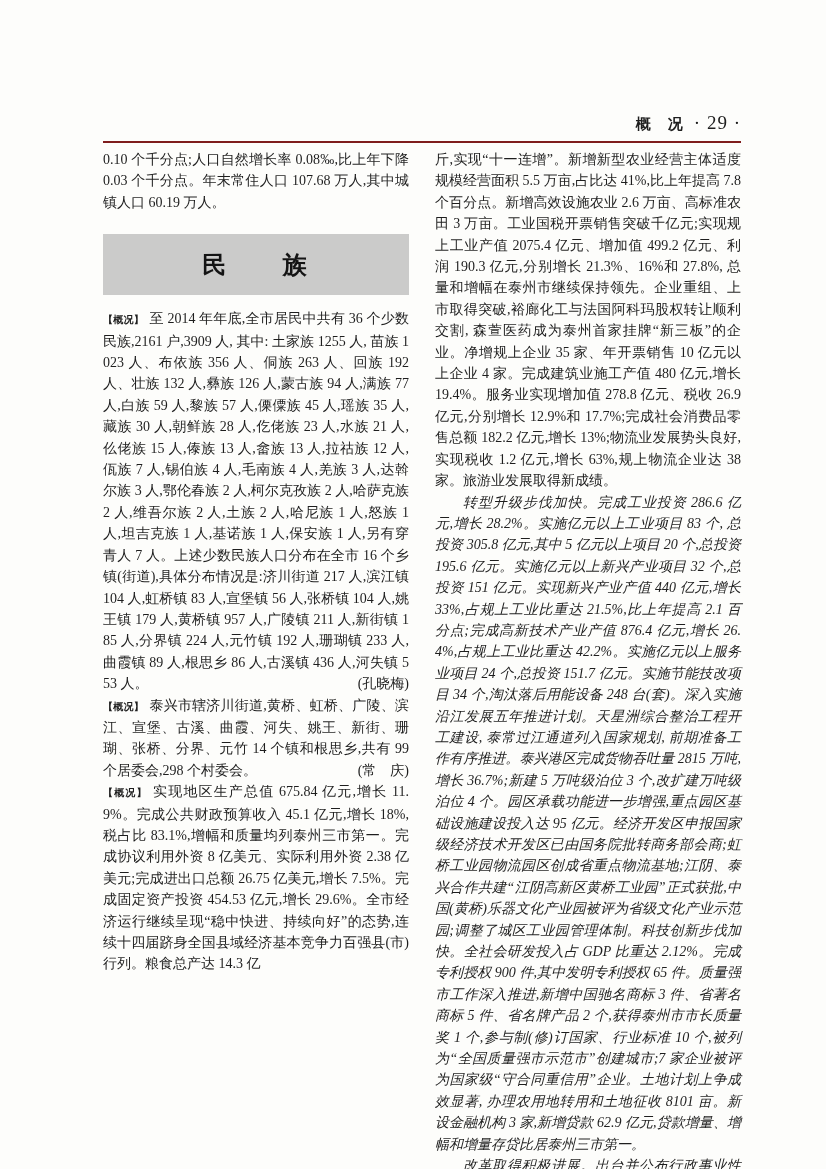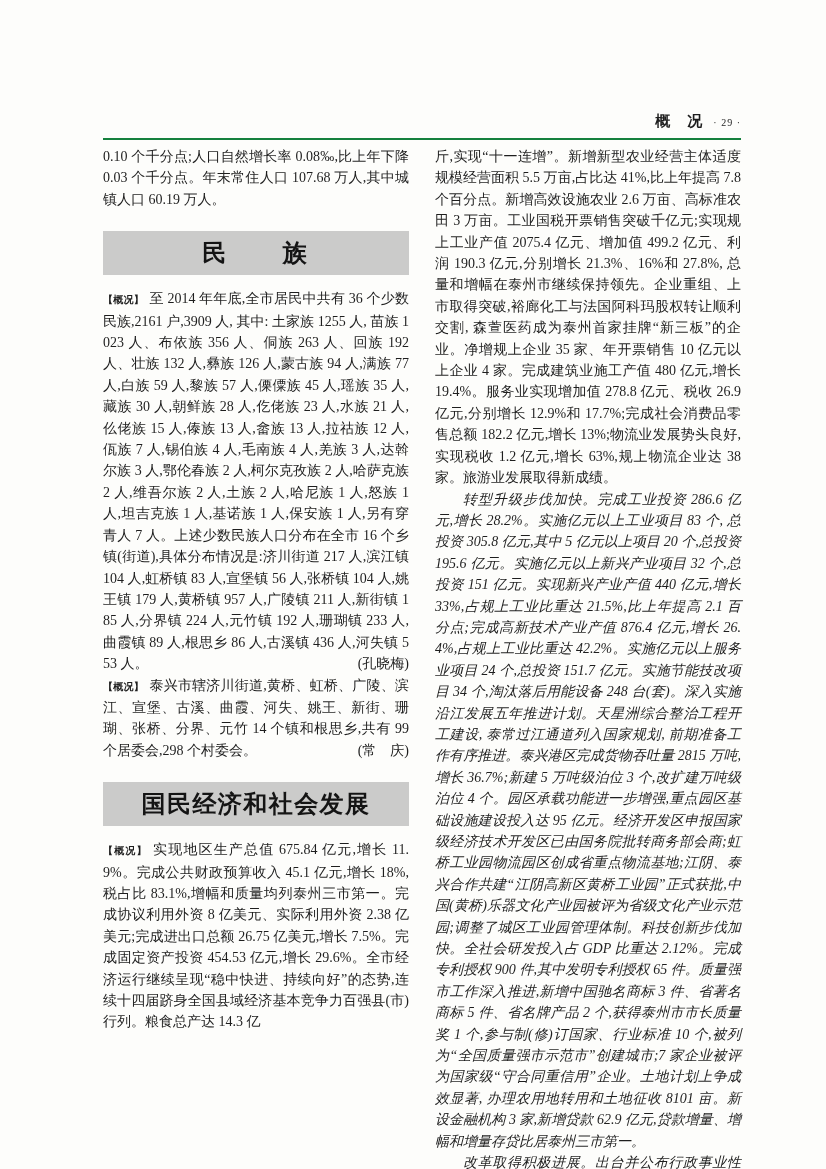--- a/index.html
+++ b/index.html
@@ -20,26 +20,26 @@
     padding: 112px 85px 0 103px;
   }
   .page-header {
     display: flex;
     justify-content: flex-end;
     align-items: baseline;
     font-size: 15px;
     font-weight: 700;
     letter-spacing: 1px;
     padding-bottom: 7px;
-    border-bottom: 2px solid #15803d;
+    border-bottom: 2px solid #7f1d1d;
   }
   .page-header .page-number {
     margin-left: 10px;
     font-weight: 400;
-    font-size: 10px;
+    font-size: 19px;
   }
   .columns {
     display: flex;
     gap: 26px;
     margin-top: 6px;
   }
   .col {
     width: 306px;
     flex: 0 0 306px;
   }
@@ -60,21 +60,21 @@
     margin-right: 0.55em;
   }
   .attribution {
     position: absolute;
     right: 0;
     bottom: 0;
     line-height: 21.4px;
     margin-top: 34px;
   }
   .section-box {
-    height: 44px;
+    height: 61px;
     background: #cbcbca;
     display: flex;
     align-items: center;
     justify-content: center;
     margin: 21px 0 13px 0;
     font-family: "Liberation Sans", "DejaVu Sans", sans-serif;
     font-size: 24px;
     font-weight: 600;
     color: #141414;
   }
@@ -103,23 +103,20 @@
       <p class="body with-attr">
         <span class="entry-label">【概况】</span><span>至 2014 年年底,全市居民中共有 36 个少数民族,2161 户,3909 人, 其中: 土家族 1255 人, 苗族 1023 人、布依族 356 人、侗族 263 人、回族 192 人、壮族 132 人,彝族 126 人,蒙古族 94 人,满族 77 人,白族 59 人,黎族 57 人,傈僳族 45 人,瑶族 35 人,藏族 30 人,朝鲜族 28 人,仡佬族 23 人,水族 21 人,仫佬族 15 人,傣族 13 人,畲族 13 人,拉祜族 12 人,佤族 7 人,锡伯族 4 人,毛南族 4 人,羌族 3 人,达斡尔族 3 人,鄂伦春族 2 人,柯尔克孜族 2 人,哈萨克族 2 人,维吾尔族 2 人,土族 2 人,哈尼族 1 人,怒族 1 人,坦吉克族 1 人,基诺族 1 人,保安族 1 人,另有穿青人 7 人。上述少数民族人口分布在全市 16 个乡镇(街道),具体分布情况是:济川街道 217 人,滨江镇 104 人,虹桥镇 83 人,宣堡镇 56 人,张桥镇 104 人,姚王镇 179 人,黄桥镇 957 人,广陵镇 211 人,新街镇 185 人,分界镇 224 人,元竹镇 192 人,珊瑚镇 233 人,曲霞镇 89 人,根思乡 86 人,古溪镇 436 人,河失镇 553 人。</span>
         <span class="attribution">(孔晓梅)</span>
       </p>
 
       <p class="body with-attr">
         <span class="entry-label">【概况】</span><span>泰兴市辖济川街道,黄桥、虹桥、广陵、滨江、宣堡、古溪、曲霞、河失、姚王、新街、珊瑚、张桥、分界、元竹 14 个镇和根思乡,共有 99 个居委会,298 个村委会。</span>
         <span class="attribution">(常　庆)</span>
       </p>
 
-      <div class="section-box sp-tight">
-        <span>国民经济和社会发展</span>
-      </div>
       <p class="body">
         <span class="entry-label">【概况】</span><span>实现地区生产总值 675.84 亿元,增长 11.9%。完成公共财政预算收入 45.1 亿元,增长 18%,税占比 83.1%,增幅和质量均列泰州三市第一。完成协议利用外资 8 亿美元、实际利用外资 2.38 亿美元;完成进出口总额 26.75 亿美元,增长 7.5%。完成固定资产投资 454.53 亿元,增长 29.6%。全市经济运行继续呈现“稳中快进、持续向好”的态势,连续十四届跻身全国县域经济基本竞争力百强县(市)行列。粮食总产达 14.3 亿</span>
       </p>
 
     </div>
 
     <div class="col">
       <p class="body">斤,实现“十一连增”。新增新型农业经营主体适度规模经营面积 5.5 万亩,占比达 41%,比上年提高 7.8 个百分点。新增高效设施农业 2.6 万亩、高标准农田 3 万亩。工业国税开票销售突破千亿元;实现规上工业产值 2075.4 亿元、增加值 499.2 亿元、利润 190.3 亿元,分别增长 21.3%、16%和 27.8%, 总量和增幅在泰州市继续保持领先。企业重组、上市取得突破,裕廊化工与法国阿科玛股权转让顺利交割, 森萱医药成为泰州首家挂牌“新三板”的企业。净增规上企业 35 家、年开票销售 10 亿元以上企业 4 家。完成建筑业施工产值 480 亿元,增长 19.4%。服务业实现增加值 278.8 亿元、税收 26.9 亿元,分别增长 12.9%和 17.7%;完成社会消费品零售总额 182.2 亿元,增长 13%;物流业发展势头良好,实现税收 1.2 亿元,增长 63%,规上物流企业达 38 家。旅游业发展取得新成绩。</p>
       <p class="body indent">转型升级步伐加快。完成工业投资 286.6 亿元,增长 28.2%。实施亿元以上工业项目 83 个, 总投资 305.8 亿元,其中 5 亿元以上项目 20 个,总投资 195.6 亿元。实施亿元以上新兴产业项目 32 个,总投资 151 亿元。实现新兴产业产值 440 亿元,增长 33%,占规上工业比重达 21.5%,比上年提高 2.1 百分点;完成高新技术产业产值 876.4 亿元,增长 26.4%,占规上工业比重达 42.2%。实施亿元以上服务业项目 24 个,总投资 151.7 亿元。实施节能技改项目 34 个,淘汰落后用能设备 248 台(套)。深入实施沿江发展五年推进计划。天星洲综合整治工程开工建设, 泰常过江通道列入国家规划, 前期准备工作有序推进。泰兴港区完成货物吞吐量 2815 万吨,增长 36.7%;新建 5 万吨级泊位 3 个,改扩建万吨级泊位 4 个。园区承载功能进一步增强,重点园区基础设施建设投入达 95 亿元。经济开发区申报国家级经济技术开发区已由国务院批转商务部会商;虹桥工业园物流园区创成省重点物流基地;江阴、泰兴合作共建“江阴高新区黄桥工业园”正式获批,中国(黄桥)乐器文化产业园被评为省级文化产业示范园;调整了城区工业园管理体制。科技创新步伐加快。全社会研发投入占 GDP 比重达 2.12%。完成专利授权 900 件,其中发明专利授权 65 件。质量强市工作深入推进,新增中国驰名商标 3 件、省著名商标 5 件、省名牌产品 2 个,获得泰州市市长质量奖 1 个,参与制(修)订国家、行业标准 10 个,被列为“全国质量强市示范市”创建城市;7 家企业被评为国家级“守合同重信用”企业。土地计划上争成效显著, 办理农用地转用和土地征收 8101 亩。新设金融机构 3 家,新增贷款 62.9 亿元,贷款增量、增幅和增量存贷比居泰州三市第一。</p>
       <p class="body indent">改革取得积极进展。出台并公布行政事业性收费、行政审批、行政权力等目录清单,创新行政复议工作机制,全面规范行政执法自由裁量权。省直管县试点改革</p>

